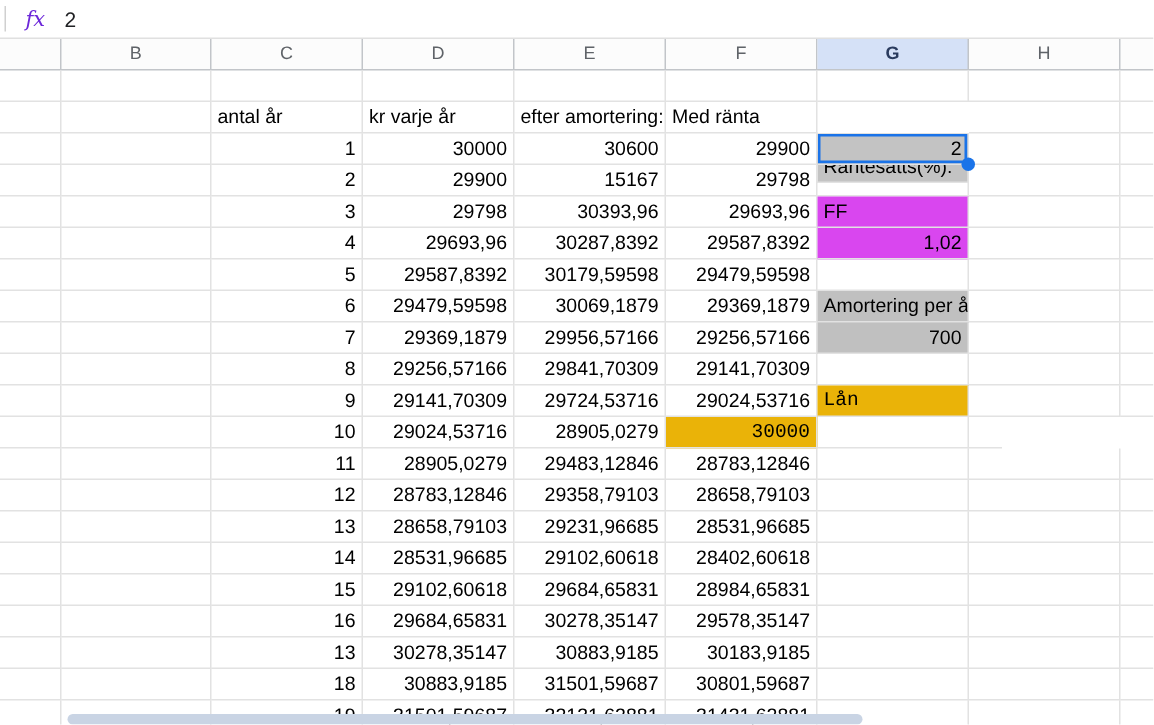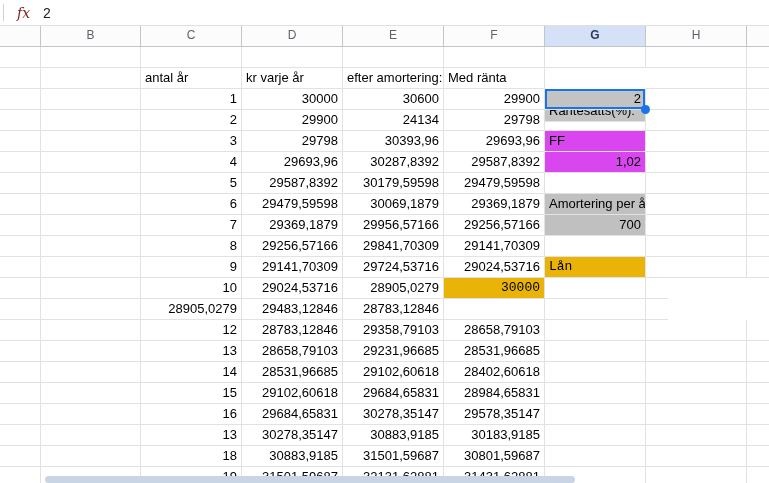--- a/index.html
+++ b/index.html
@@ -9,21 +9,21 @@
   }
 
   
   .formula-bar {
     height:25px; border-bottom:1px solid #e0e0e0;
     display:flex; align-items:center; background:#fff; position:relative;
   }
   .fb-divider { width:1px; height:17px; background:#d0d0d0; margin-left:3px; }
   .fx-icon {
     font-family:"DejaVu Serif", serif; font-style:italic;
-    color:#7f1d1d; font-size:14px; margin-left:13px; user-select:none;
+    color:#6d28d9; font-size:14px; margin-left:13px; user-select:none;
   }
   .fb-value { margin-left:13px; font-size:14px; color:#202124; }
 
   
   .col-headers {
     display:flex; height:20px; background:#fcfcfc;
     border-bottom:1px solid #c2c5c9;
   }
   .col-h {
     box-sizing:border-box; border-right:1px solid #c2c5c9;
@@ -122,21 +122,21 @@
     <div class="cell col-f num">29900</div>
     <div class="cell col-g g-sel num">2<div class="fill-handle"></div></div>
     <div class="cell col-h2"></div>
     <div class="cell col-i"></div>
   </div>
     <div class="row">
     <div class="cell col-a"></div>
     <div class="cell col-b"></div>
     <div class="cell col-c num">2</div>
     <div class="cell col-d num">29900</div>
-    <div class="cell col-e num">24134</div>
+    <div class="cell col-e num">15167</div>
     <div class="cell col-f num">29798</div>
     <div class="cell col-g num"></div>
     <div class="cell col-h2"></div>
     <div class="cell col-i"></div>
   </div>
     <div class="row">
     <div class="cell col-a"></div>
     <div class="cell col-b"></div>
     <div class="cell col-c num">3</div>
     <div class="cell col-d num">29798</div>
@@ -218,20 +218,21 @@
     <div class="cell col-c num">10</div>
     <div class="cell col-d num">29024,53716</div>
     <div class="cell col-f num">28905,0279</div>
     <div class="cell col-g g-dark num">30000</div>
     <div class="cell col-h2"></div>
     <div class="cell col-i"></div>
   </div>
     <div class="row">
     <div class="cell col-a"></div>
     <div class="cell col-b"></div>
+    <div class="cell col-c num">11</div>
     <div class="cell col-d num">28905,0279</div>
     <div class="cell col-e num">29483,12846</div>
     <div class="cell col-f num">28783,12846</div>
     <div class="cell col-g num"></div>
     <div class="cell col-h2"></div>
     <div class="cell col-i"></div>
   </div>
     <div class="row">
     <div class="cell col-a"></div>
     <div class="cell col-b"></div>

